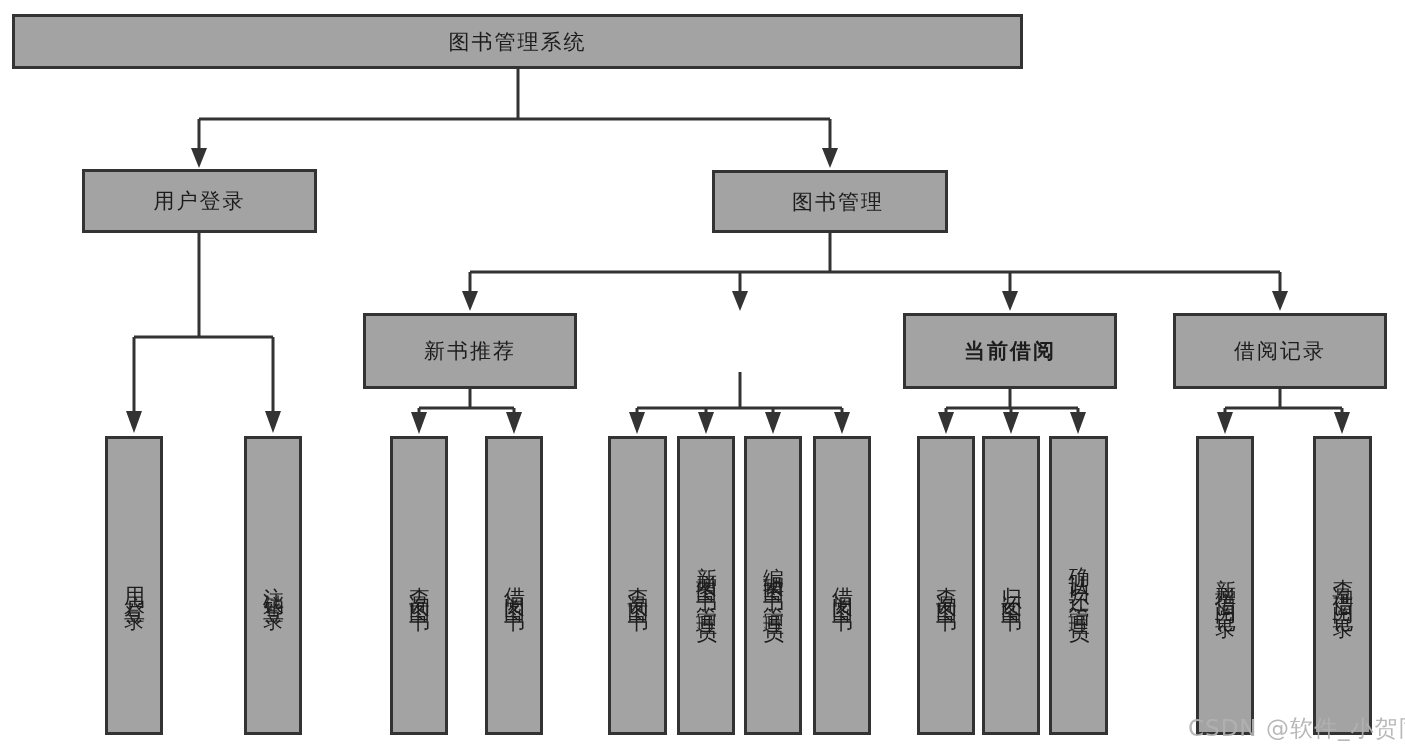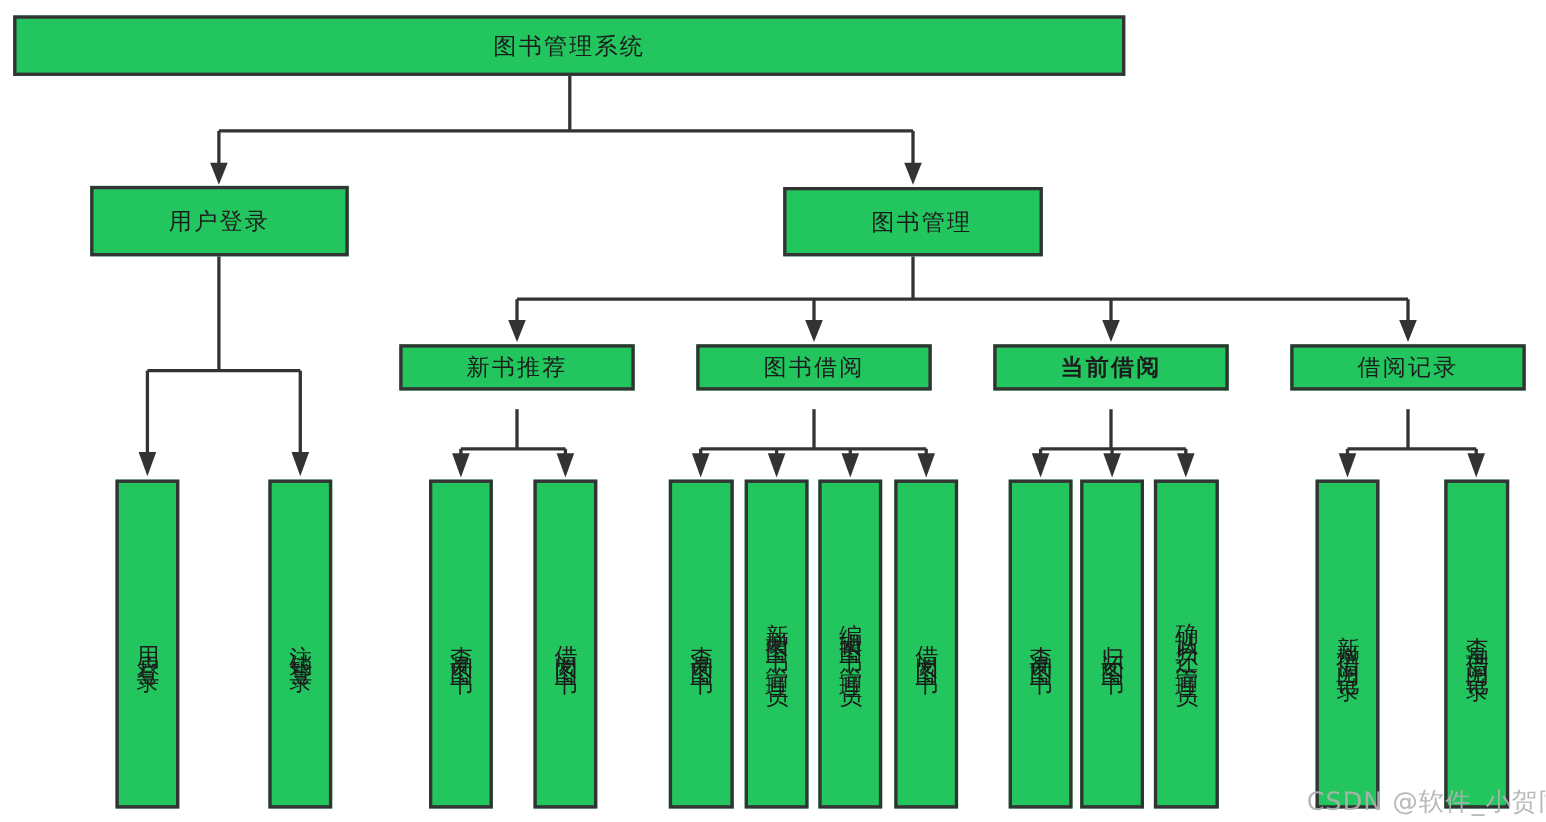--- a/index.html
+++ b/index.html
@@ -20,41 +20,41 @@
     left: 0;
     top: 0;
     width: 1405px;
     height: 747px;
     z-index: 1;
   }
   .box {
     position: absolute;
     box-sizing: border-box;
     border: 3px solid #333333;
-    background: #22c55e;
+    background: #a3a3a3;
     display: flex;
     align-items: center;
     justify-content: center;
     color: #1c1c1c;
     font-size: 21px;
     z-index: 2;
     letter-spacing: 2px;
   }
   .box .vtext {
     writing-mode: vertical-rl;
     text-orientation: mixed;
     letter-spacing: 8px;
     font-size: 21px;
     line-height: 1;
     white-space: nowrap;
   }
   .root-box   { left: 12px;   top: 14px;  width: 1011px; height: 55px; }
   .l2-user    { left: 82px;   top: 169px; width: 235px;  height: 64px; }
   .l2-book    { left: 712px;  top: 170px; width: 236px;  height: 63px; padding-left: 16px; }
-  .l3 { top: 313px; width: 214px; height: 42px; }
+  .l3 { top: 313px; width: 214px; height: 76px; }
   .l3-newrec  { left: 363px; }
   .l3-borrow  { left: 633px; }
   .l3-current { left: 903px; font-weight: bold; }
   .l3-record  { left: 1173px; }
   .leaf { top: 436px; width: 58px; height: 299px; }
   .leaf-a1 { left: 105px; }
   .leaf-a2 { left: 244px; }
   .leaf-b1 { left: 390px; }
   .leaf-b2 { left: 485px; }
   .leaf-c1 { left: 608px; width: 59px; }
@@ -163,23 +163,20 @@
   <div class="box l2-user">
     <span>用户登录</span>
   </div>
   <div class="box l2-book">
     <span>图书管理</span>
   </div>
 
   <div class="box l3 l3-newrec">
     <span>新书推荐</span>
   </div>
-  <div class="box l3 l3-borrow">
-    <span>图书借阅</span>
-  </div>
   <div class="box l3 l3-current">
     <span>当前借阅</span>
   </div>
   <div class="box l3 l3-record">
     <span>借阅记录</span>
   </div>
 
   <div class="box leaf leaf-a1">
     <span class="vtext">用户登录</span>
   </div>

